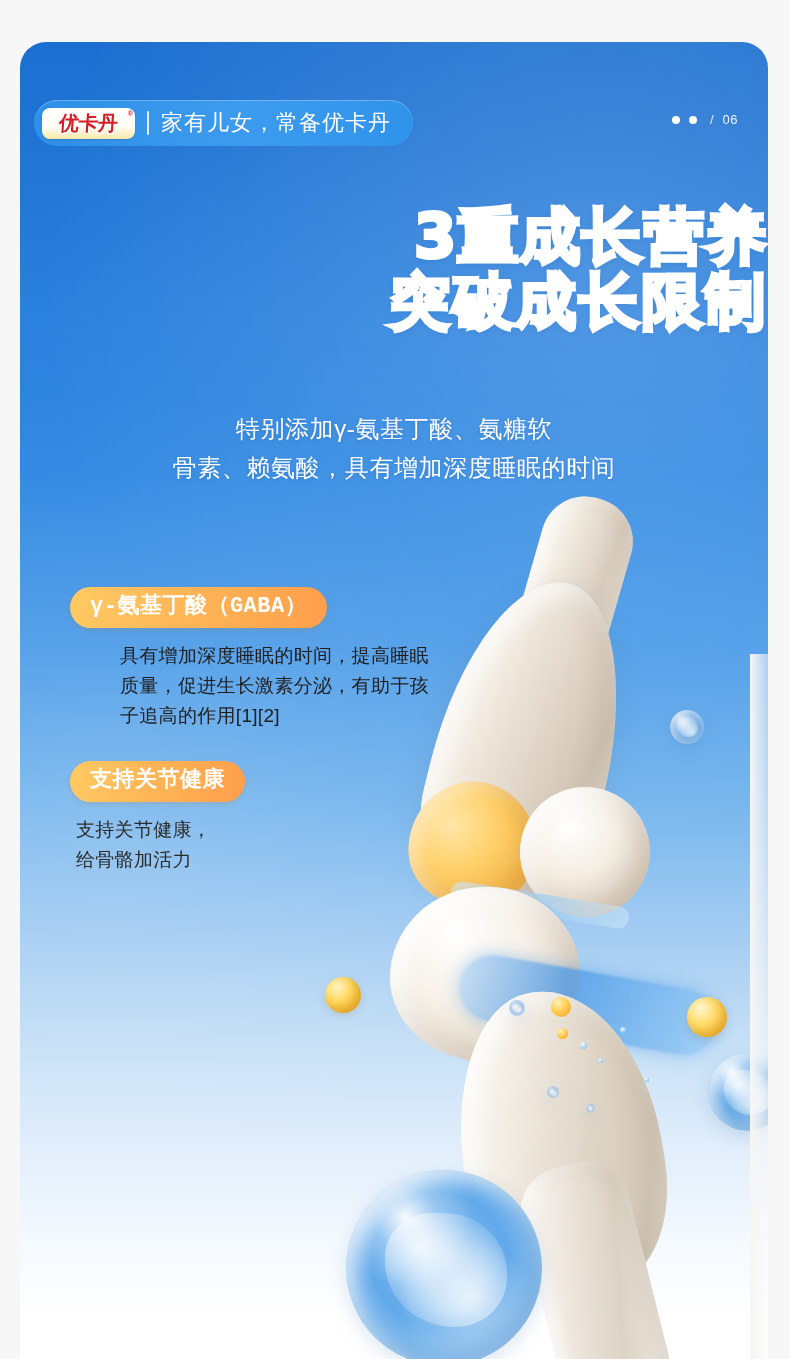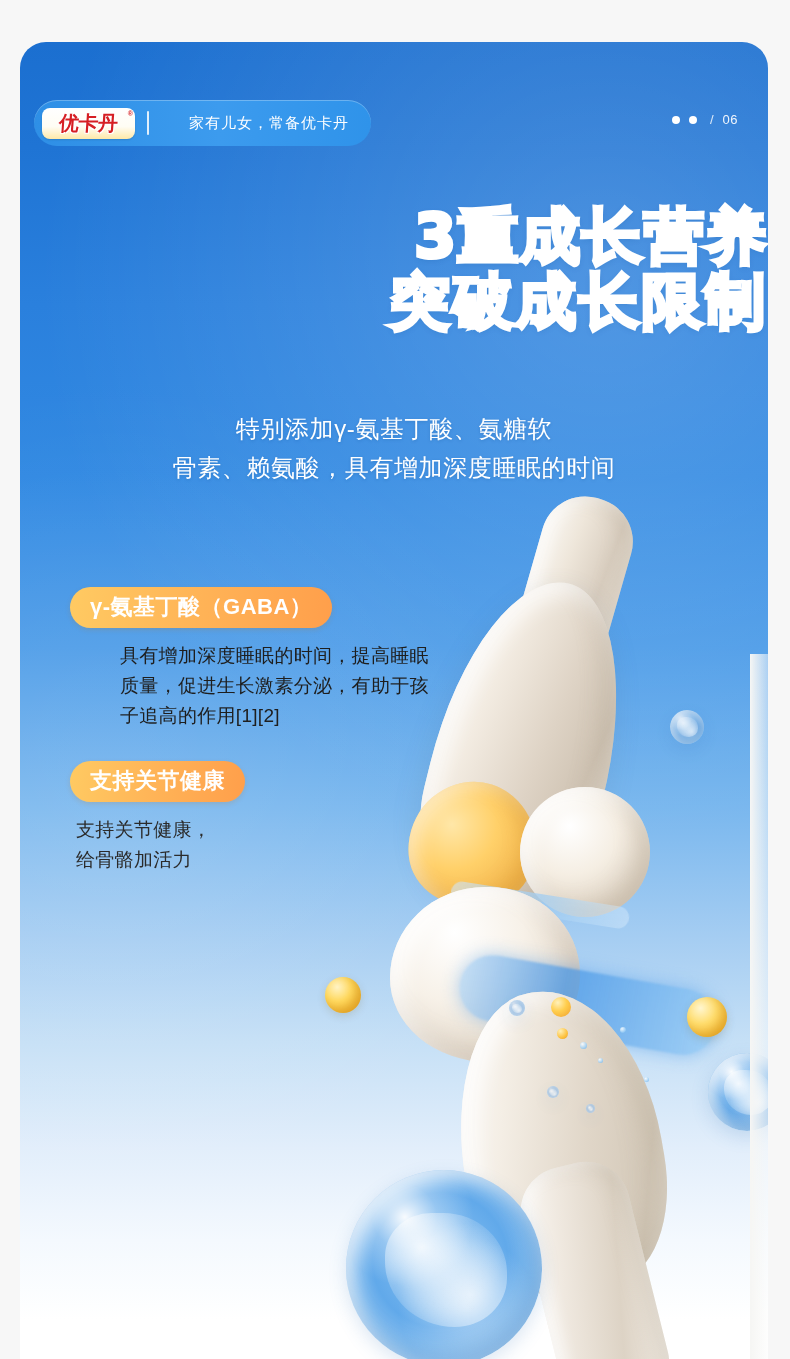--- a/index.html
+++ b/index.html
@@ -95,24 +95,23 @@
     font-size: 7px; color: #d61f24; font-weight: 700;
   }
   .pill-divider {
     width: 2px; height: 24px;
     background: rgba(255,255,255,0.85);
     margin: 0 12px 0 12px;
     border-radius: 1px;
   }
   .tagline {
     color: #ffffff;
-    font-size: 15px;
+    font-size: 22px;
     letter-spacing: 1px;
     white-space: nowrap;
-    margin-left: 28px;
   }
 
   .pager {
     position: absolute; right: 30px; top: 12px;
     display: flex; align-items: center; gap: 9px;
     color: rgba(255,255,255,0.92);
   }
   .pager .dot {
     width: 8px; height: 8px; border-radius: 50%;
     background: #ffffff; display: inline-block;
@@ -159,20 +158,21 @@
     padding: 8px 20px 9px 20px;
     border-radius: 22px;
     background: linear-gradient(95deg, #ffca62 0%, #ffb457 48%, #ff9f4b 100%);
     color: #ffffff;
     font-size: 22px;
     font-weight: 700;
     letter-spacing: 0.5px;
     line-height: 1.1;
     box-shadow: 0 2px 5px rgba(190,110,20,0.18);
     white-space: nowrap;
+    font-family: Liberation Mono, monospace;
   }
   .feat-body {
     margin-top: 13px;
     padding-left: 6px;
     color: #2b2b2b;
     font-size: 19px;
     line-height: 1.58;
     letter-spacing: 0.3px;
     white-space: pre-line;
   }

